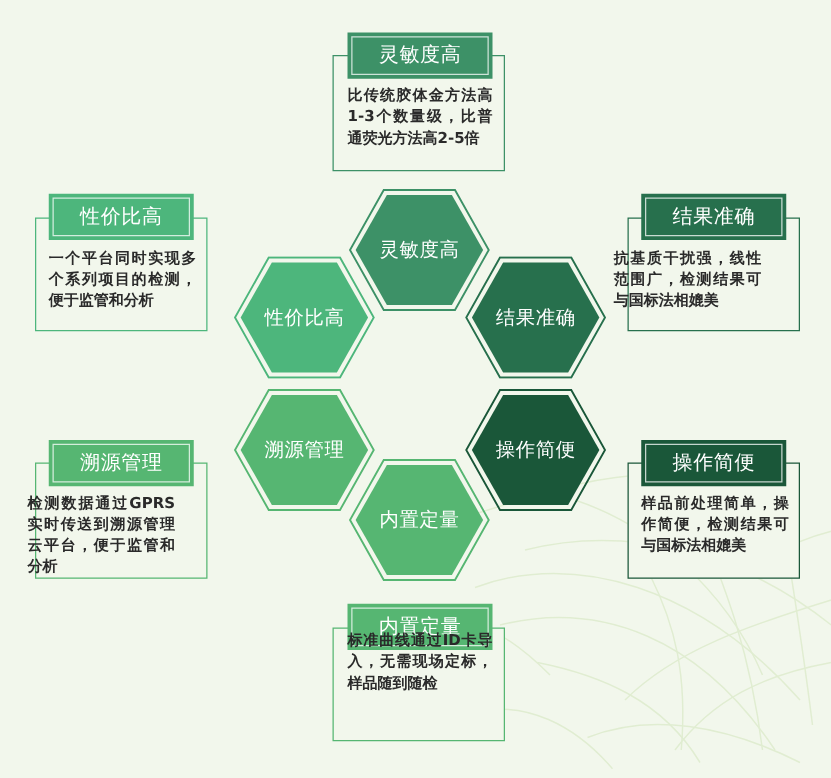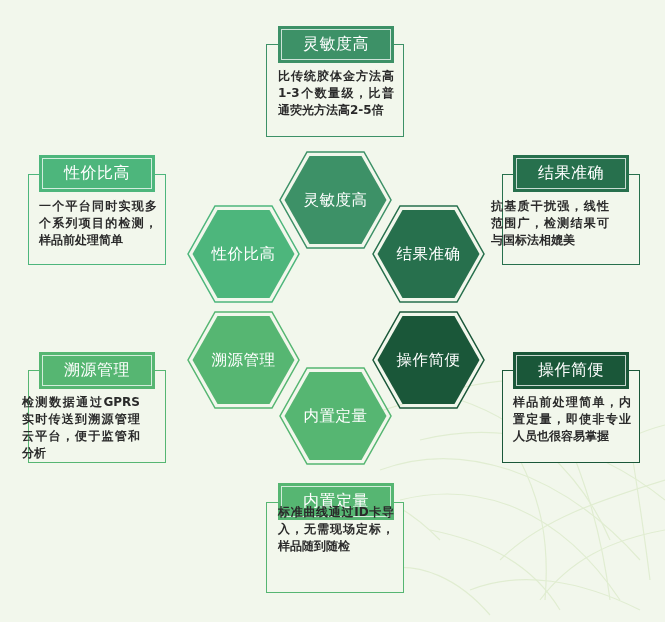--- a/index.html
+++ b/index.html
@@ -75,39 +75,39 @@
 <div class="info-box" style="--c:#3d9167; left:266px; top:44px; width:138px; height:93px;"></div>
 <div class="info-tab" style="--c:#3d9167; left:278px; top:26px; width:116px; height:37px;">
   <div class="info-tab-inner">灵敏度高</div>
 </div>
 <div class="info-desc" style="left:278px; top:68px; width:116px;">比传统胶体金方法高1-3个数量级，比普通荧光方法高2-5倍</div>
 
 <div class="info-box" style="--c:#4db67c; left:28px; top:174px; width:138px; height:91px;"></div>
 <div class="info-tab" style="--c:#4db67c; left:39px; top:155px; width:116px; height:37px;">
   <div class="info-tab-inner">性价比高</div>
 </div>
-<div class="info-desc" style="left:39px; top:198px; width:118px;">一个平台同时实现多个系列项目的检测，样品前处理简单</div>
+<div class="info-desc" style="left:39px; top:198px; width:118px;">一个平台同时实现多个系列项目的检测，便于监管和分析</div>
 
 <div class="info-box" style="--c:#27704d; left:502px; top:174px; width:138px; height:91px;"></div>
 <div class="info-tab" style="--c:#27704d; left:513px; top:155px; width:116px; height:37px;">
   <div class="info-tab-inner">结果准确</div>
 </div>
 <div class="info-desc" style="left:491px; top:198px; width:118px;">抗基质干扰强，线性范围广，检测结果可与国标法相媲美</div>
 
 <div class="info-box" style="--c:#56b672; left:28px; top:370px; width:138px; height:93px;"></div>
 <div class="info-tab" style="--c:#56b672; left:39px; top:352px; width:116px; height:37px;">
   <div class="info-tab-inner">溯源管理</div>
 </div>
 <div class="info-desc" style="left:22px; top:394px; width:118px;">检测数据通过GPRS实时传送到溯源管理云平台，便于监管和分析</div>
 
 <div class="info-box" style="--c:#1a5739; left:502px; top:370px; width:138px; height:93px;"></div>
 <div class="info-tab" style="--c:#1a5739; left:513px; top:352px; width:116px; height:37px;">
   <div class="info-tab-inner">操作简便</div>
 </div>
-<div class="info-desc" style="left:513px; top:394px; width:118px;">样品前处理简单，内置定量，即使非专业人员也很容易掌握</div>
+<div class="info-desc" style="left:513px; top:394px; width:118px;">样品前处理简单，操作简便，检测结果可与国标法相媲美</div>
 
 <div class="info-box" style="--c:#56b672; left:266px; top:502px; width:138px; height:91px;"></div>
 <div class="info-tab" style="--c:#56b672; left:278px; top:483px; width:116px; height:37px;">
   <div class="info-tab-inner">内置定量</div>
 </div>
 <div class="info-desc" style="left:278px; top:504px; width:116px;">标准曲线通过ID卡导入，无需现场定标，样品随到随检</div>
 
 <div class="hex-wrap" style="left:279px; top:151px;">
   <svg width="113" height="98" viewBox="0 0 113 98">
     <polygon points="28,1 85,1 112,49 85,97 28,97 1,49" fill="none" stroke="#3d9167" stroke-width="1.5"></polygon>

